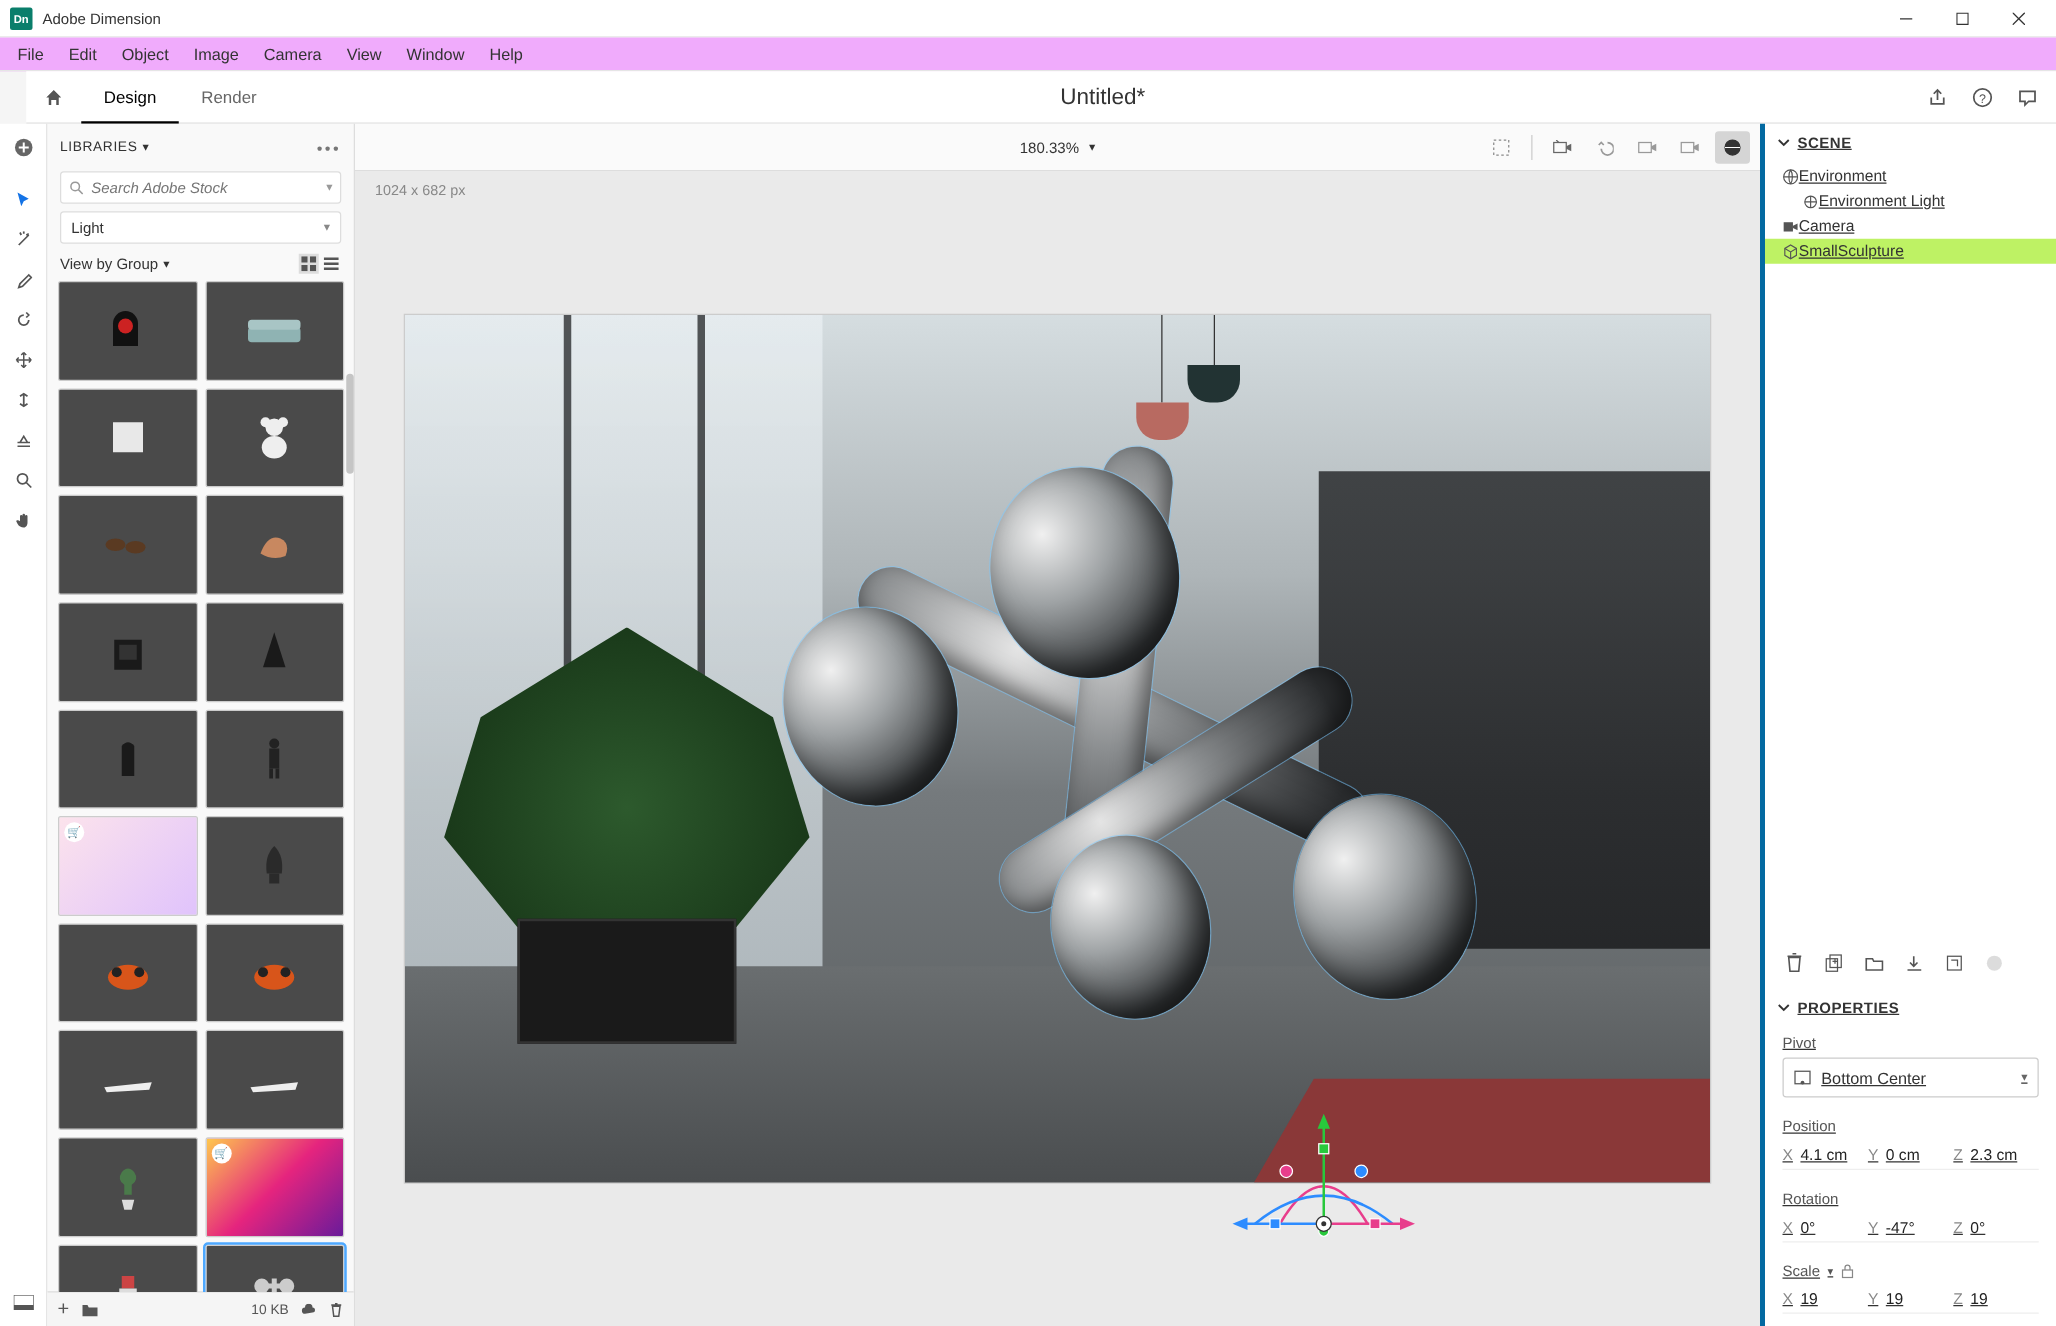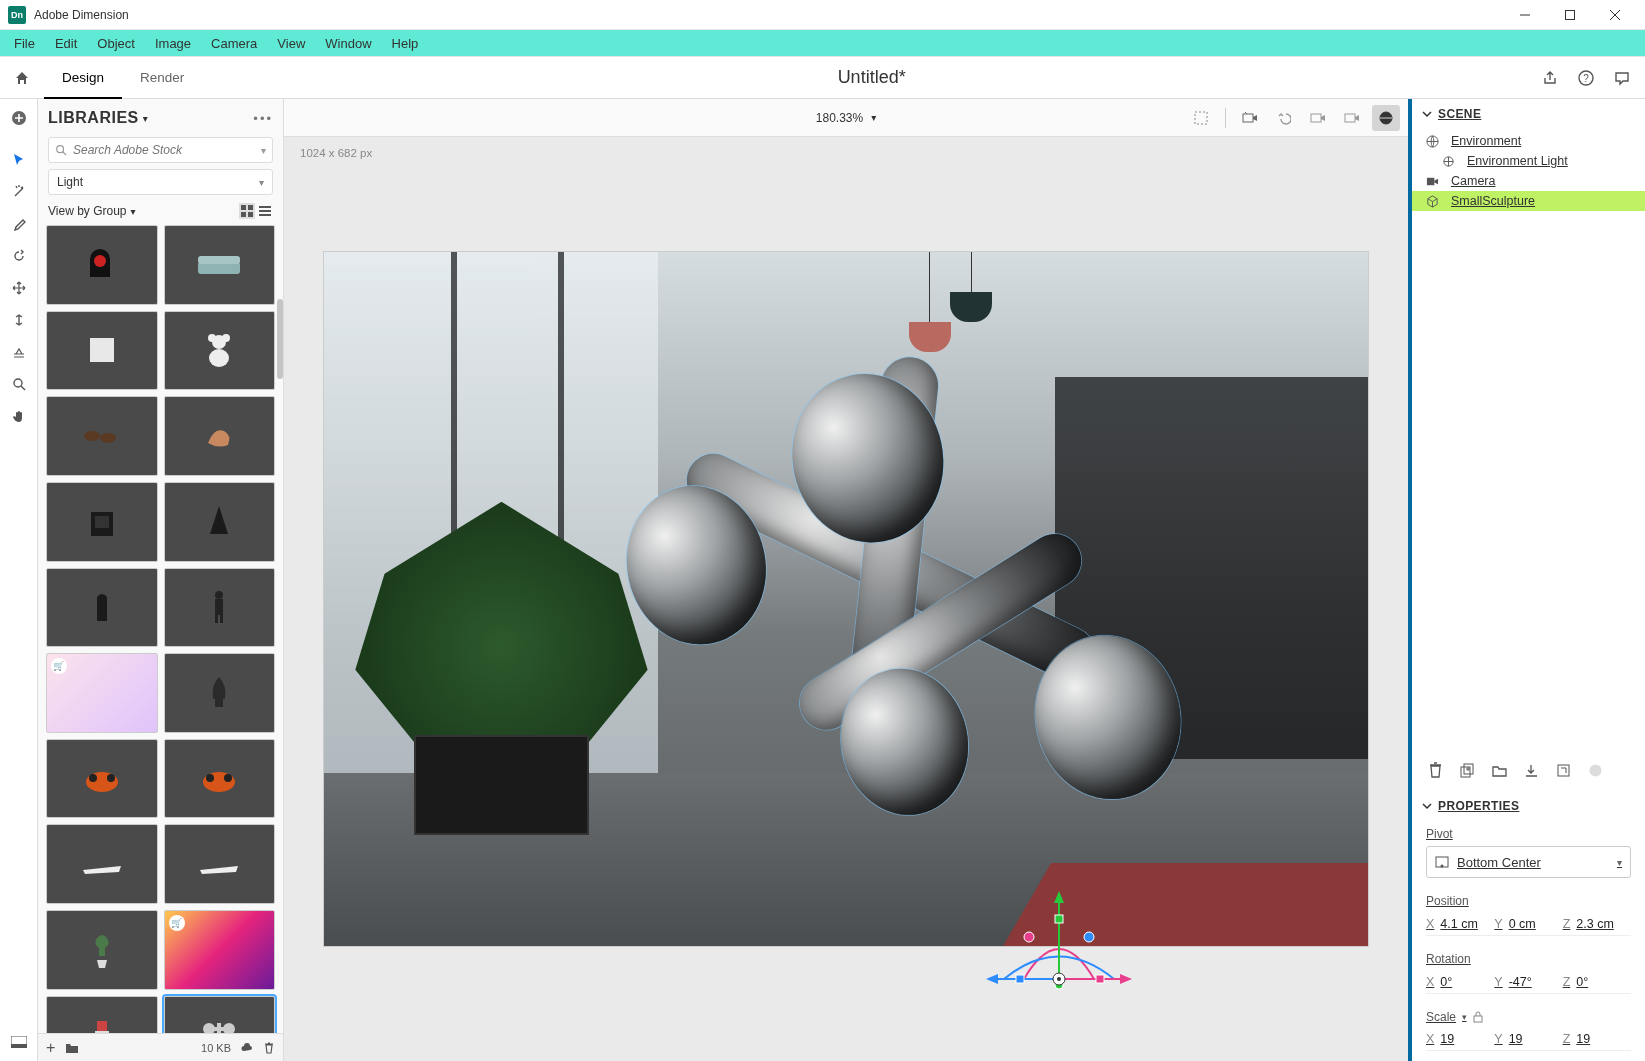--- a/index.html
+++ b/index.html
@@ -7,45 +7,45 @@
 
 
 .titlebar { height: 30px; background: #fff; display: flex; align-items: center; padding: 0 8px; border-bottom: 1px solid #e5e5e5; }
 .titlebar .app-icon { width: 18px; height: 18px; background: #0a7e6b; display:flex; align-items:center; justify-content:center; font-size:9px; color:#fff; font-weight:bold; border-radius:2px; margin-right:8px; }
 .titlebar .title { font-size: 12px; text-align: center; }
 .titlebar .spacer { flex: 1; }
 .titlebar .win-btn { width: 45px; height: 28px; display: flex; align-items: center; justify-content: center; cursor: pointer; }
 .titlebar .win-btn svg { width: 10px; height: 10px; }
 
 
-.menubar { height: 27px; background: #5eead4; display: flex; align-items: center; padding: 0 4px; border-bottom: 1px solid #e5e5e5; }
+.menubar { height: 27px; background: #f0abfc; display: flex; align-items: center; padding: 0 4px; border-bottom: 1px solid #e5e5e5; }
 .menubar .menu-item { padding: 4px 10px; font-size: 13px; cursor: pointer; }
 
 
-.toptoolbar { height: 42px; background: #fff; display: flex; align-items: center; border-bottom: 1px solid #ddd; }
+.toptoolbar { height: 42px; background: #fff; display: flex; align-items: center; border-bottom: 1px solid #ddd; margin-left: 21px; }
 .toptoolbar .home-btn { width: 44px; display:flex; justify-content:center; }
 .toptoolbar .tab { padding: 0 18px; height: 42px; line-height: 42px; font-size: 13.5px; color: #666; cursor:pointer; }
 .toptoolbar .tab.active { color: #000; border-bottom: 2px solid #000; font-weight: 500; }
 .toptoolbar .doc-title { flex:1; text-align:center; font-size:18px; color:#333; }
 .toptoolbar .right { display:flex; gap:18px; padding-right:14px; }
 .toptoolbar .right .ic { width:18px; height:18px; display:flex; align-items:center; justify-content:center; color:#555; cursor:pointer; }
 
 
 .main { display:flex; height: calc(1061px - 30px - 27px - 42px); }
 
 
 .toolstrip { width: 38px; background:#fff; border-right:1px solid #ddd; display:flex; flex-direction:column; align-items:center; padding-top:4px; gap:2px; position:relative; }
 .toolstrip .tool { width:30px; height:30px; display:flex; align-items:center; justify-content:center; cursor:pointer; border-radius:3px; color:#444; }
 .toolstrip .tool.active { color:#1473e6; }
 .toolstrip .bottom-tool { margin-top:auto; margin-bottom:4px; }
 
 
 .libraries { width: 246px; background:#f9f9f9; border-right:1px solid #ddd; display:flex; flex-direction:column; position:relative; }
 .libraries-header { height: 38px; display:flex; align-items:center; padding:0 10px; }
-.libraries-header .title { font-size:16px; font-weight:700; letter-spacing:0.5px; }
+.libraries-header .title { font-size:11px; font-weight:400; letter-spacing:0.5px; }
 .libraries-header .chev { margin-left:4px; font-size:10px; }
 .libraries-header .more { margin-left:auto; color:#777; cursor:pointer; letter-spacing:2px; }
 .libraries-search { padding: 0 10px 6px; }
 .libraries-search .search-box { display:flex; align-items:center; background:#fff; border:1px solid #ddd; height:26px; padding:0 6px; border-radius:3px; }
 .libraries-search .search-box svg { width:12px; height:12px; color:#999; margin-right:6px; }
 .libraries-search input { border:none; outline:none; font-size:12px; font-style:italic; color:#888; flex:1; }
 .libraries-search .chev-in { font-size:10px; color:#999; }
 .libraries-filter { padding:0 10px 6px; }
 .libraries-filter select, .libraries-filter .select-like { width:100%; height:26px; background:#fff; border:1px solid #ddd; padding:0 8px; font-size:12px; border-radius:3px; display:flex; align-items:center; justify-content:space-between; cursor:pointer; }
 .libraries-view-row { display:flex; align-items:center; padding: 2px 10px 6px; gap:8px; }
@@ -104,21 +104,21 @@
 
 
 .gizmo { position:absolute; left: 690px; top: 742px; width: 170px; height: 130px; pointer-events:none; }
 .gizmo svg { overflow:visible; }
 
 
 .right-panel { width: 237px; background:#fff; border-left:4px solid #0369a1; display:flex; flex-direction:column; overflow-y:auto;text-decoration:underline; }
 .section-header { display:flex; align-items:center; padding:8px 10px; font-size:12px; font-weight:600; letter-spacing:0.4px; gap:6px; cursor:pointer; }
 .section-header svg { width:10px; height:10px; }
 .scene-list { padding: 2px 0 6px; }
-.scene-item { display:flex; align-items:center; padding:3px 10px 3px 14px; font-size:12.5px; cursor:pointer; gap:12px; }
+.scene-item { display:flex; align-items:center; padding:3px 10px 3px 14px; font-size:12.5px; cursor:pointer; gap:0; }
 .scene-item.child { padding-left:30px; }
 .scene-item.selected { background:#bef264; }
 .scene-item svg { width:13px; height:13px; color:#555; flex-shrink:0; }
 .scene-spacer { flex:1; min-height:120px; }
 
 .actions-row { display:flex; gap:14px; padding:8px 14px 12px; color:#555; }
 .actions-row .act { width:18px; height:18px; cursor:pointer; display:flex; align-items:center; justify-content:center; }
 
 .prop-group { padding: 6px 14px 10px; }
 .prop-label { font-size:12px; color:#555; margin-bottom:5px; }

